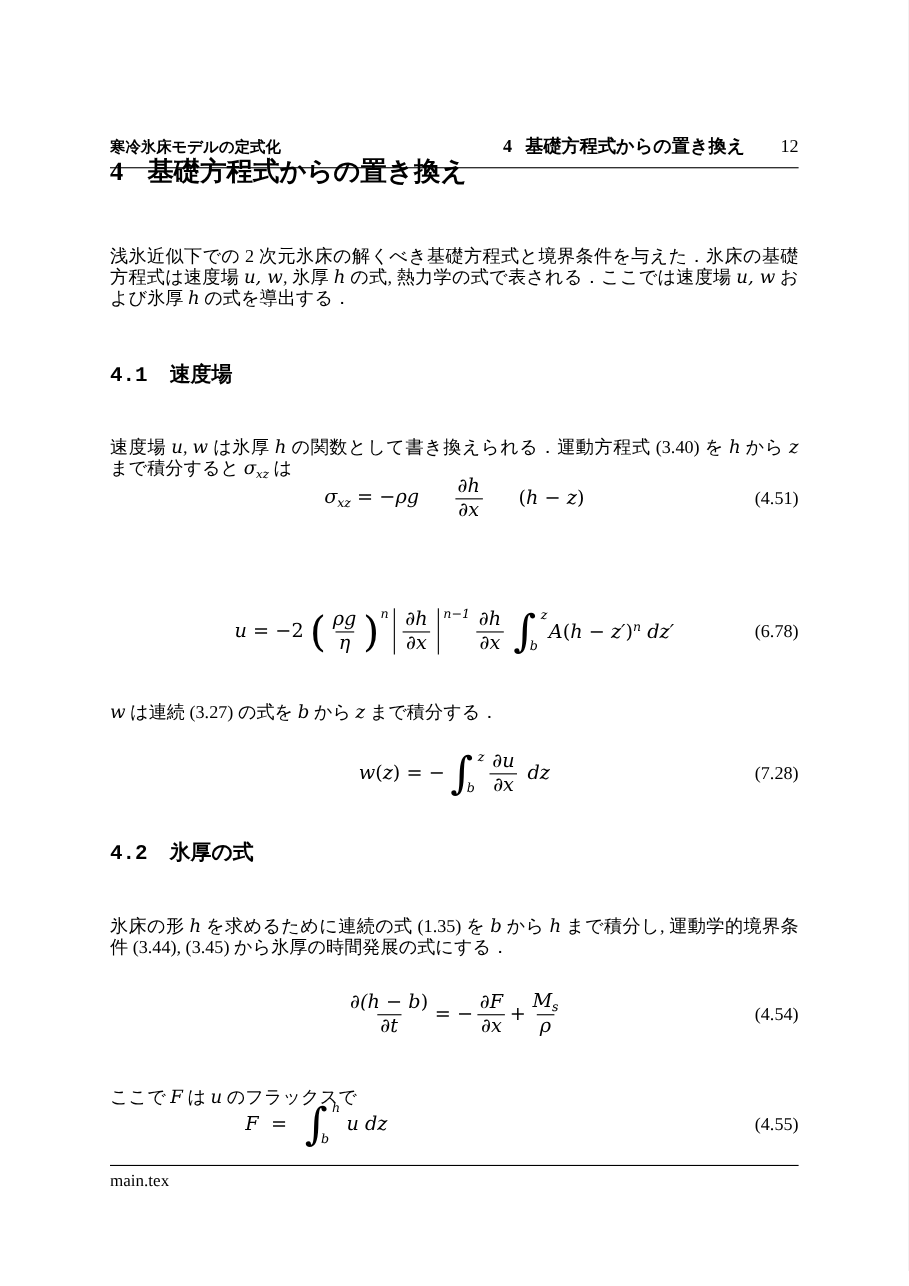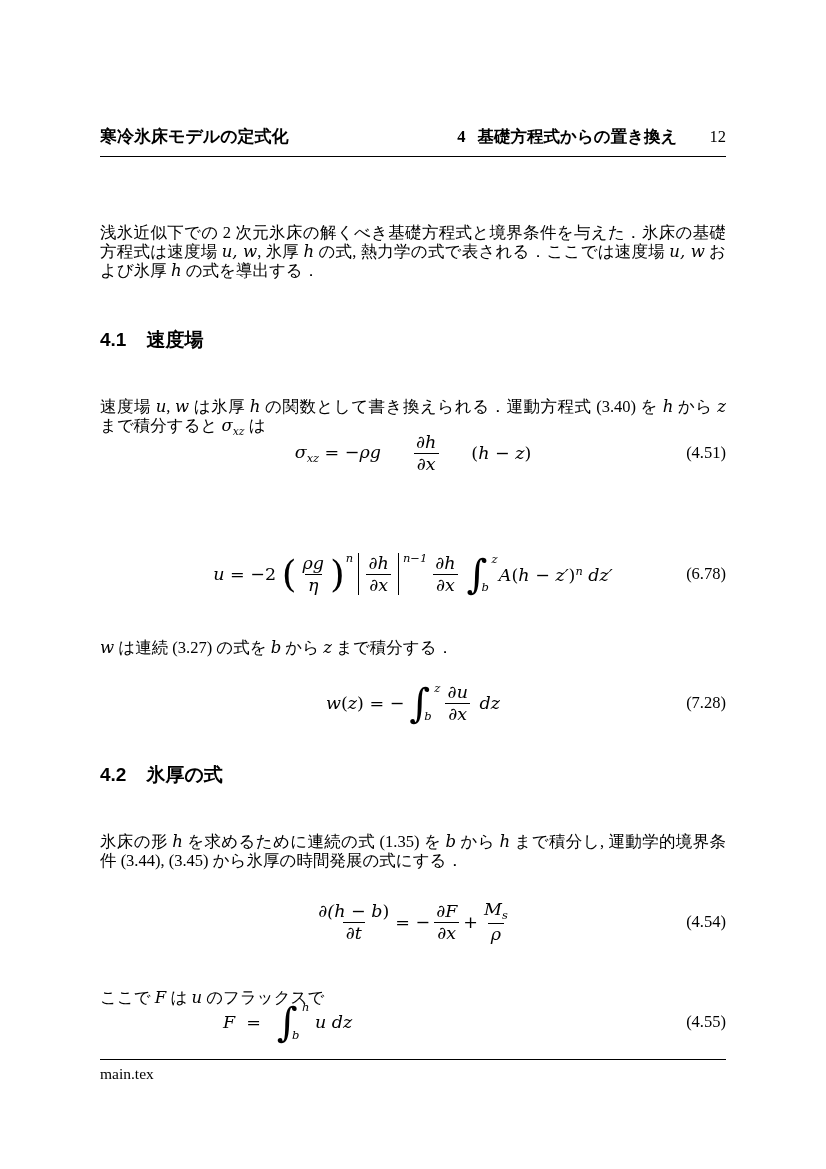--- a/index.html
+++ b/index.html
@@ -12,37 +12,37 @@
     overflow:hidden;
     margin:0 auto;
   }
   
   .hdr{
     position:absolute;left:100px;top:86px;width:626px;
     display:flex;align-items:baseline;
     border-bottom:1.5px solid #000;
     padding-bottom:8px;
   }
-  .hdr-left{flex:1;font-family:"Liberation Sans",sans-serif;font-weight:bold;font-size:17px;margin-top:39px;}
+  .hdr-left{flex:1;font-family:"Liberation Sans",sans-serif;font-weight:bold;font-size:14px;margin-top:39px;}
   .hdr-right{display:flex;align-items:baseline;}
   .hdr-secno{font-size:16.5px;font-weight:bold;margin-right:12px;}
   .hdr-sectitle{font-family:"Liberation Sans",sans-serif;font-weight:bold;font-size:16.5px;}
   .hdr-pageno{font-size:16.5px;margin-left:32px;}
   .ftr-rule{position:absolute;left:100px;top:1059px;width:626px;border-top:1px solid #000;}
   .ftr{
     position:absolute;left:100px;top:1065px;width:626px;
     display:flex;justify-content:space-between;align-items:baseline;
     font-size:15.5px;
   }
   
   .sec-title{position:absolute;left:100px;top:140px;font-size:24px;font-weight:bold;}
   .sec-title .hnum{font-family:"Liberation Serif",serif;margin-right:22px;}
   .sec-title .htxt{font-family:"Liberation Sans",sans-serif;}
   .sub-title{position:absolute;left:100px;font-size:19px;font-weight:bold;}
-  .sub-title .hnum{font-family:Liberation Sans, sans-serif;margin-right:20px;margin-top:18px;}
+  .sub-title .hnum{font-family:Liberation Mono, monospace;margin-right:20px;margin-top:18px;}
   .sub-title .htxt{font-family:"Liberation Sans",sans-serif;}
   #sub41{top:327px;}
   #sub42{top:762px;}
   
   .para{
     position:absolute;left:100px;width:626px;
     font-size:16.5px;line-height:19px;
     text-align:justify;
   }
   #p-intro{top:206px;}
@@ -96,20 +96,23 @@
 
   <div class="hdr">
     <span class="hdr-left">寒冷氷床モデルの定式化</span>
     <span class="hdr-right">
       <span class="hdr-secno">4</span>
       <span class="hdr-sectitle">基礎方程式からの置き換え</span>
       <span class="hdr-pageno">12</span>
     </span>
   </div>
 
+  <div class="sec-title">
+    <span class="hnum">4</span><span class="htxt">基礎方程式からの置き換え</span>
+  </div>
 
   <p class="para" id="p-intro"><span>浅氷近似下での 2 次元氷床の解くべき基礎方程式と境界条件を与えた．氷床の基礎方程式は速度場 </span><span class="mi">u, w</span><span>, 氷厚 </span><span class="mi">h</span><span> の式, 熱力学の式で表される．ここでは速度場 </span><span class="mi">u, w</span><span> および氷厚 </span><span class="mi">h</span><span> の式を導出する．</span></p>
 
   <div class="sub-title" id="sub41">
     <span class="hnum">4.1</span><span class="htxt">速度場</span>
   </div>
 
   <p class="para" id="p-41a"><span>速度場 </span><span class="mi">u</span><span>, </span><span class="mi">w</span><span> は氷厚 </span><span class="mi">h</span><span> の関数として書き換えられる．運動方程式 (3.40) を </span><span class="mi">h</span><span> から </span><span class="mi">z</span><span> まで積分すると </span><span class="mi">σ</span><span class="mi msub">xz</span><span> は</span></p>
 
   <div class="eqrow" id="eq451">

